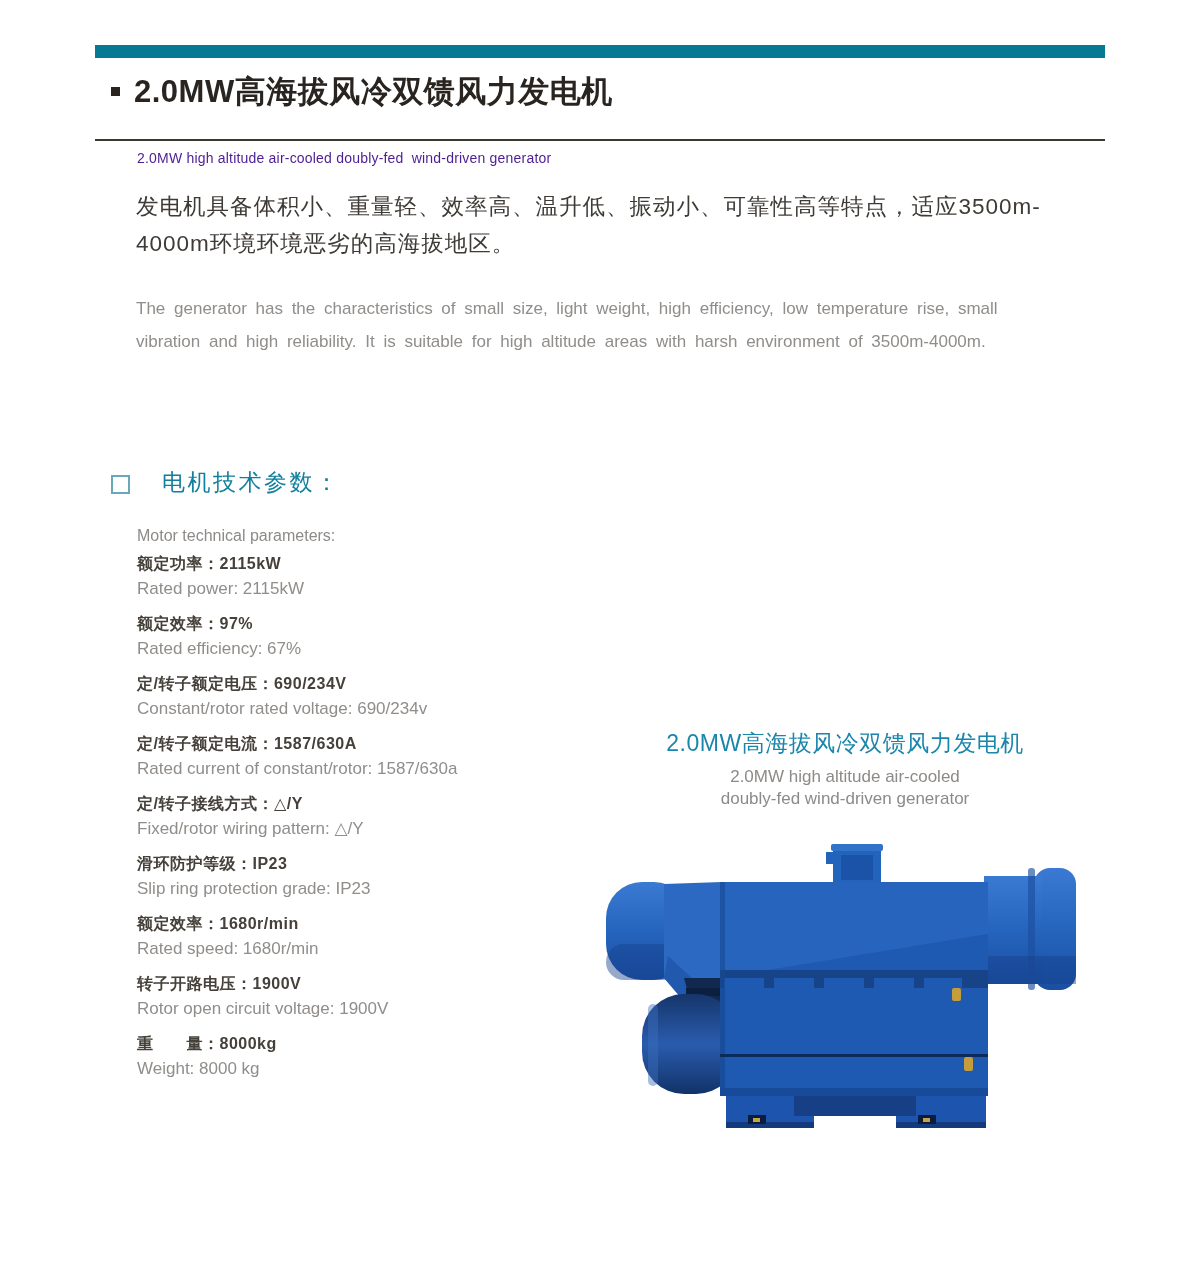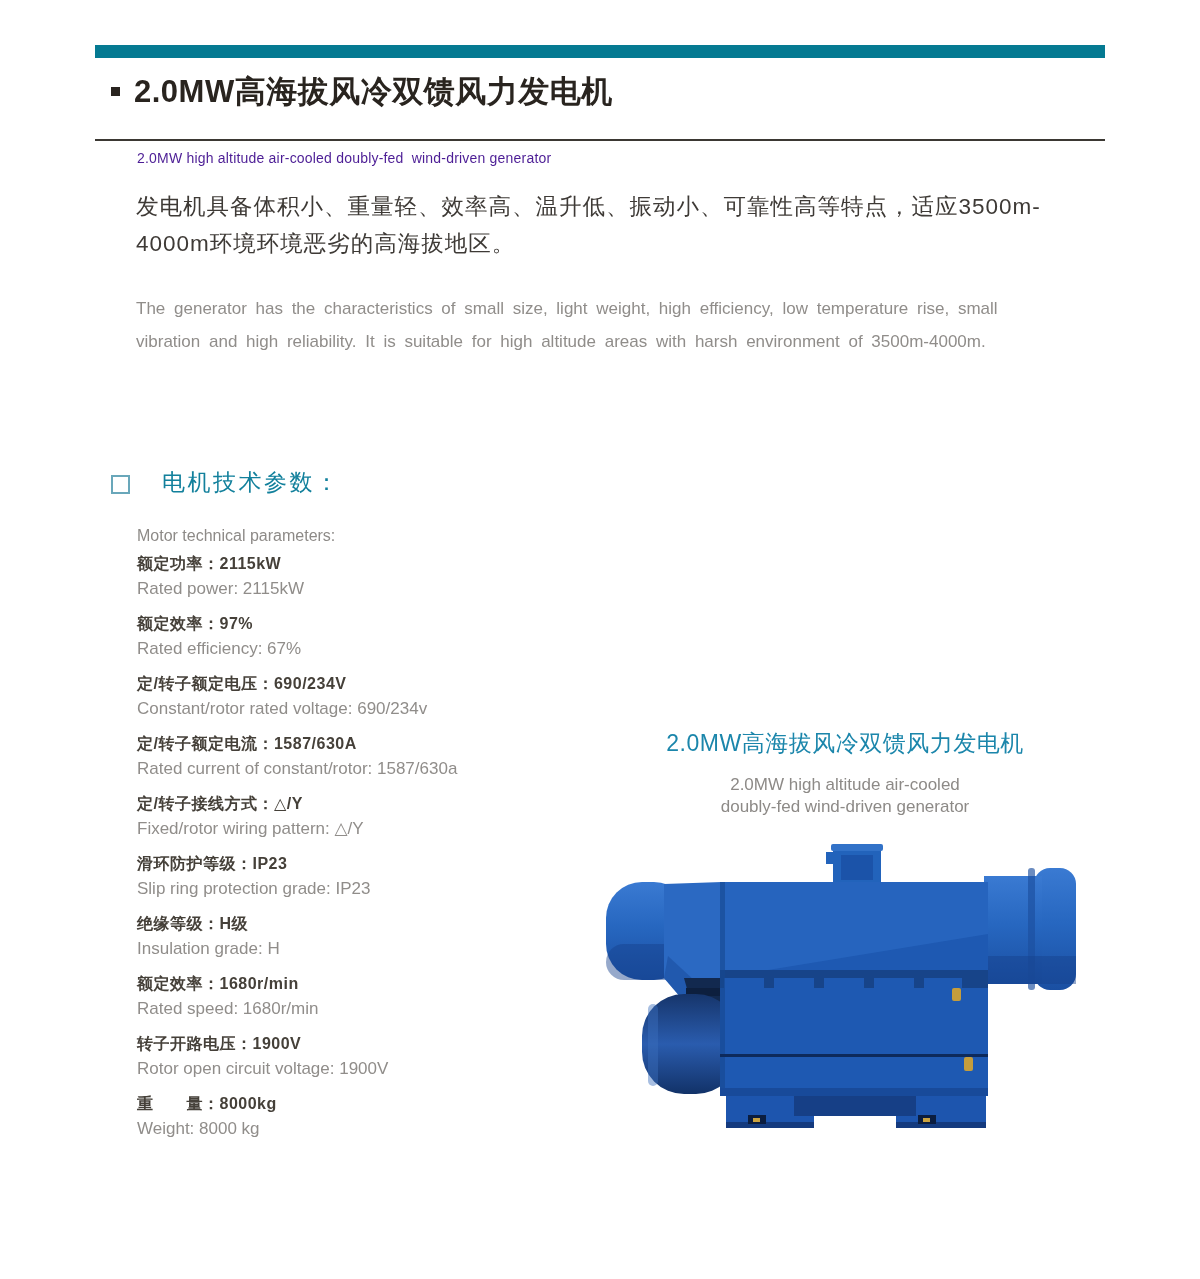--- a/index.html
+++ b/index.html
@@ -24,21 +24,21 @@
   .sec-title-zh{left:162px;top:467px;font-size:23px;color:var(--heading_teal,#12809c);letter-spacing:2.5px;white-space:pre;}
   .sec-title-en{left:137px;top:501px;font-size:16px;color:#8d8a87;white-space:pre;margin-top:26px;}
 
   .spec-list{left:137px;top:551px;width:470px;}
   .spec-item{margin-bottom:10px;}
   .spec-zh{font-size:16px;line-height:26px;font-weight:700;color:#454039;letter-spacing:.5px;white-space:pre;}
   .spec-en{font-size:17px;line-height:24px;color:#908d8a;white-space:pre;}
 
   .fig-caption{left:600px;top:728px;width:490px;text-align:center;}
   .fig-caption-zh{font-size:23px;color:var(--caption_teal,#1b86ab);letter-spacing:.5px;}
-  .fig-caption-en{margin-top:15px;font-size:17px;line-height:22px;color:#8d8a87;}
+  .fig-caption-en{margin-top:7px;font-size:17px;line-height:22px;color:#8d8a87;}
   .fig-image{left:598px;top:838px;width:490px;height:300px;}
 </style>
 </head>
 <body>
 
 <div class="abs top-bar"></div>
 
 <div class="abs title-bullet"></div>
 <div class="abs title-zh">2.0MW高海拔风冷双馈风力发电机</div>
 <div class="abs title-en">2.0MW high altitude air-cooled doubly-fed  wind-driven generator</div>
@@ -84,24 +84,20 @@
     <div class="spec-item">
       <div class="spec-zh">定/转子接线方式：△/Y</div>
       <div class="spec-en">Fixed/rotor wiring pattern: △/Y</div>
     </div>
 
     <div class="spec-item">
       <div class="spec-zh">滑环防护等级：IP23</div>
       <div class="spec-en">Slip ring protection grade: IP23</div>
     </div>
 
-    <div class="spec-item">
-      <div class="spec-zh">绝缘等级：H级</div>
-      <div class="spec-en">Insulation grade: H</div>
-    </div>
 
     <div class="spec-item">
       <div class="spec-zh">额定效率：1680r/min</div>
       <div class="spec-en">Rated speed: 1680r/min</div>
     </div>
 
     <div class="spec-item">
       <div class="spec-zh">转子开路电压：1900V</div>
       <div class="spec-en">Rotor open circuit voltage: 1900V</div>
     </div>

